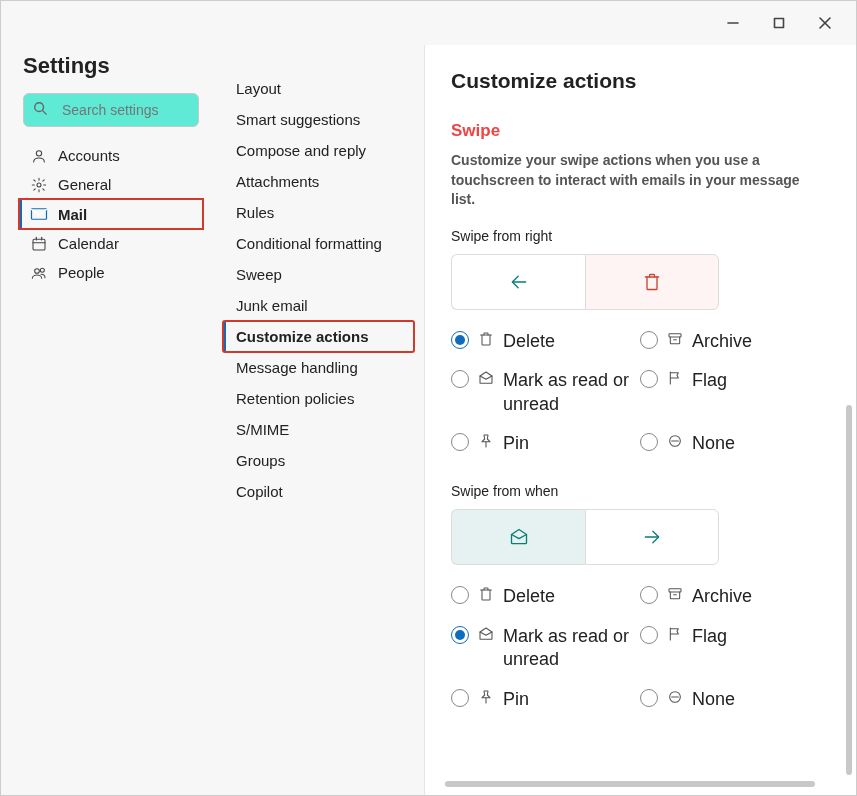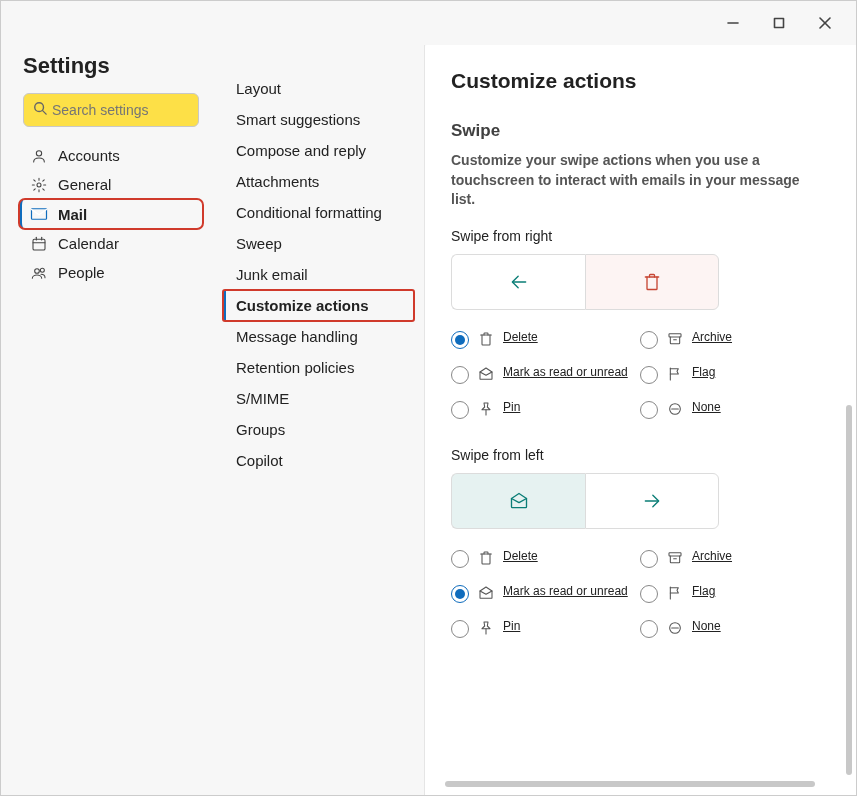--- a/index.html
+++ b/index.html
@@ -9,55 +9,55 @@
   .titlebar { height: 44px; display: flex; justify-content: flex-end; align-items: center; padding-right: 8px; }
   .titlebar .winbtn { width: 46px; height: 32px; display: flex; align-items: center; justify-content: center; color: #444; }
   .titlebar svg { width: 12px; height: 12px; }
 
   .columns { display: flex; height: calc(100% - 44px); }
 
   
   .sidebar { width: 212px; padding: 4px 10px 0 18px; }
   .sidebar h1 { font-size: 22px; font-weight: 600; margin: 4px 4px 14px 4px; color: #222; }
   .search { position: relative; margin: 0 4px 14px 4px; }
-  .search input { width: 100%; padding: 8px 10px 8px 28px; border: 1px solid #c8c8c8; border-radius: 6px; background: #fde047; font-size: 14px; color: #666; }
+  .search input { width: 100%; padding: 8px 10px 8px 38px; border: 1px solid #c8c8c8; border-radius: 6px; background: #5eead4; font-size: 14px; color: #666; }
   .search .sicon { position: absolute; left: 10px; top: 50%; transform: translateY(-50%); color: #666; }
   .snav { list-style: none; padding: 0; margin: 0; }
   .snav li { display: flex; align-items: center; gap: 10px; padding: 6px 8px; font-size: 15px; color: #222; border-left: 3px solid transparent; border-radius: 4px; cursor: default; }
   .snav li .icon { width: 18px; display: flex; align-items: center; justify-content: center; color: #444; }
   .snav li.active { border-left-color: #0f6cbd; font-weight: 600; }
-  .snav li.highlight { outline: 2px solid #d03a2b; outline-offset: -1px; border-radius: 6px; }
+  .snav li.highlight { outline: 2px solid #d03a2b; outline-offset: -1px; border-radius: 0; }
   .snav li.active .icon { color: #0f6cbd; }
 
   
   .middle { width: 212px; padding: 28px 10px 0 10px; border-right: 1px solid #e5e5e5; }
   .mlist { list-style: none; padding: 0; margin: 0; }
   .mlist li { padding: 7px 10px; font-size: 15px; color: #222; border-left: 3px solid transparent; border-radius: 4px; }
   .mlist li.active { border-left-color: #0f6cbd; font-weight: 600; }
   .mlist li.highlight { outline: 2px solid #d03a2b; outline-offset: -1px; border-radius: 2px; }
 
   
   .main { flex: 1; padding: 24px 26px 0 26px; position: relative; background: #fff; border-top-left-radius: 2px; overflow: hidden; }
   .main h2 { font-size: 21px; font-weight: 600; margin: 0 0 28px 0; color: #222; }
-  .section-title { font-size: 17px; font-weight: 600; color: #404040; margin-bottom: 10px; }
+  .section-title { font-size: 17px; font-weight: 600; color: #ef4444; margin-bottom: 10px; }
   .section-desc { font-size: 14px; color: #555; line-height: 1.4; margin-bottom: 18px; max-width: 370px; font-weight: bold; }
   .sub-label { font-size: 14px; color: #222; margin-bottom: 10px; }
 
   .preview-row { display: flex; margin-bottom: 20px; }
   .preview-box { width: 134px; height: 56px; display: flex; align-items: center; justify-content: center; border: 1px solid #dcdcdc; }
   .preview-box.left { border-top-left-radius: 6px; border-bottom-left-radius: 6px; border-right: none; }
   .preview-box.right { border-top-right-radius: 6px; border-bottom-right-radius: 6px; }
   .preview-box svg { width: 20px; height: 20px; }
   .pv-teal { color: #0a7d76; }
   .pv-red  { color: #c74634; background: #fdf4f3; }
   .pv-readbg { background: #e6f2f1; color: #0a7d76; }
   .pv-plain { color: #0a7d76; background: #fff; }
 
   .radio-grid { display: grid; grid-template-columns: 1fr 1fr; column-gap: 8px; row-gap: 16px; max-width: 370px; margin-bottom: 28px; }
-  .radio-item { display: flex; align-items: flex-start; gap: 8px; font-size: 12px; color: #222; text-decoration: underline; }
+  .radio-item { display: flex; align-items: flex-start; gap: 8px; font-size: 18px; color: #222; }
   .radio { width: 18px; height: 18px; border-radius: 50%; border: 1.5px solid #888; flex-shrink: 0; position: relative; margin-top: 1px; }
   .radio.checked { border-color: #0f6cbd; }
   .radio.checked::after { content: ""; position: absolute; inset: 3px; border-radius: 50%; background: #0f6cbd; }
   .ri-icon { width: 18px; display: flex; justify-content: center; color: #555; flex-shrink: 0; margin-top: 1px; }
   .ri-label { flex: 1; line-height: 1.3; }
 
   
   .fake-scroll { position: absolute; right: 4px; top: 360px; width: 6px; height: 370px; background: #c8c8c8; border-radius: 3px; }
   .bottom-scroll { position: absolute; left: 444px; bottom: 8px; width: 370px; height: 6px; background: #c8c8c8; border-radius: 3px; }
 
@@ -150,20 +150,21 @@
         </li>
       </ul>
   </div>
 
   <div class="middle">
     <ul class="mlist" id="mlist">
         <li><span>Layout</span></li>
         <li><span>Smart suggestions</span></li>
         <li><span>Compose and reply</span></li>
         <li><span>Attachments</span></li>
+        <li><span>Rules</span></li>
         <li><span>Conditional formatting</span></li>
         <li><span>Sweep</span></li>
         <li><span>Junk email</span></li>
         <li class="active highlight"><span>Customize actions</span></li>
         <li><span>Message handling</span></li>
         <li><span>Retention policies</span></li>
         <li><span>S/MIME</span></li>
         <li><span>Groups</span></li>
         <li><span>Copilot</span></li>
       </ul>
@@ -249,21 +250,21 @@
           <span class="ri-icon">
             <svg viewBox="0 0 24 24" width="16" height="16">
               <circle cx="12" cy="12" r="8"></circle>
               <line x1="7" y1="12" x2="17" y2="12"></line>
             </svg>
           </span>
           <span class="ri-label">None</span>
         </div>
       </div>
 
-    <div class="sub-label">Swipe from left</div>
+    <div class="sub-label">Swipe from when</div>
     <div class="preview-row">
       <div class="preview-box left pv-readbg">
         <svg viewBox="0 0 24 24">
             <path d="M3 9 L12 3 L21 9 V19 a1 1 0 0 1 -1 1 H4 a1 1 0 0 1 -1 -1 Z"></path>
             <polyline points="3 9 12 14 21 9"></polyline>
           </svg>
       </div>
       <div class="preview-box right pv-plain">
         <svg viewBox="0 0 24 24">
             <line x1="4" y1="12" x2="19" y2="12"></line>

